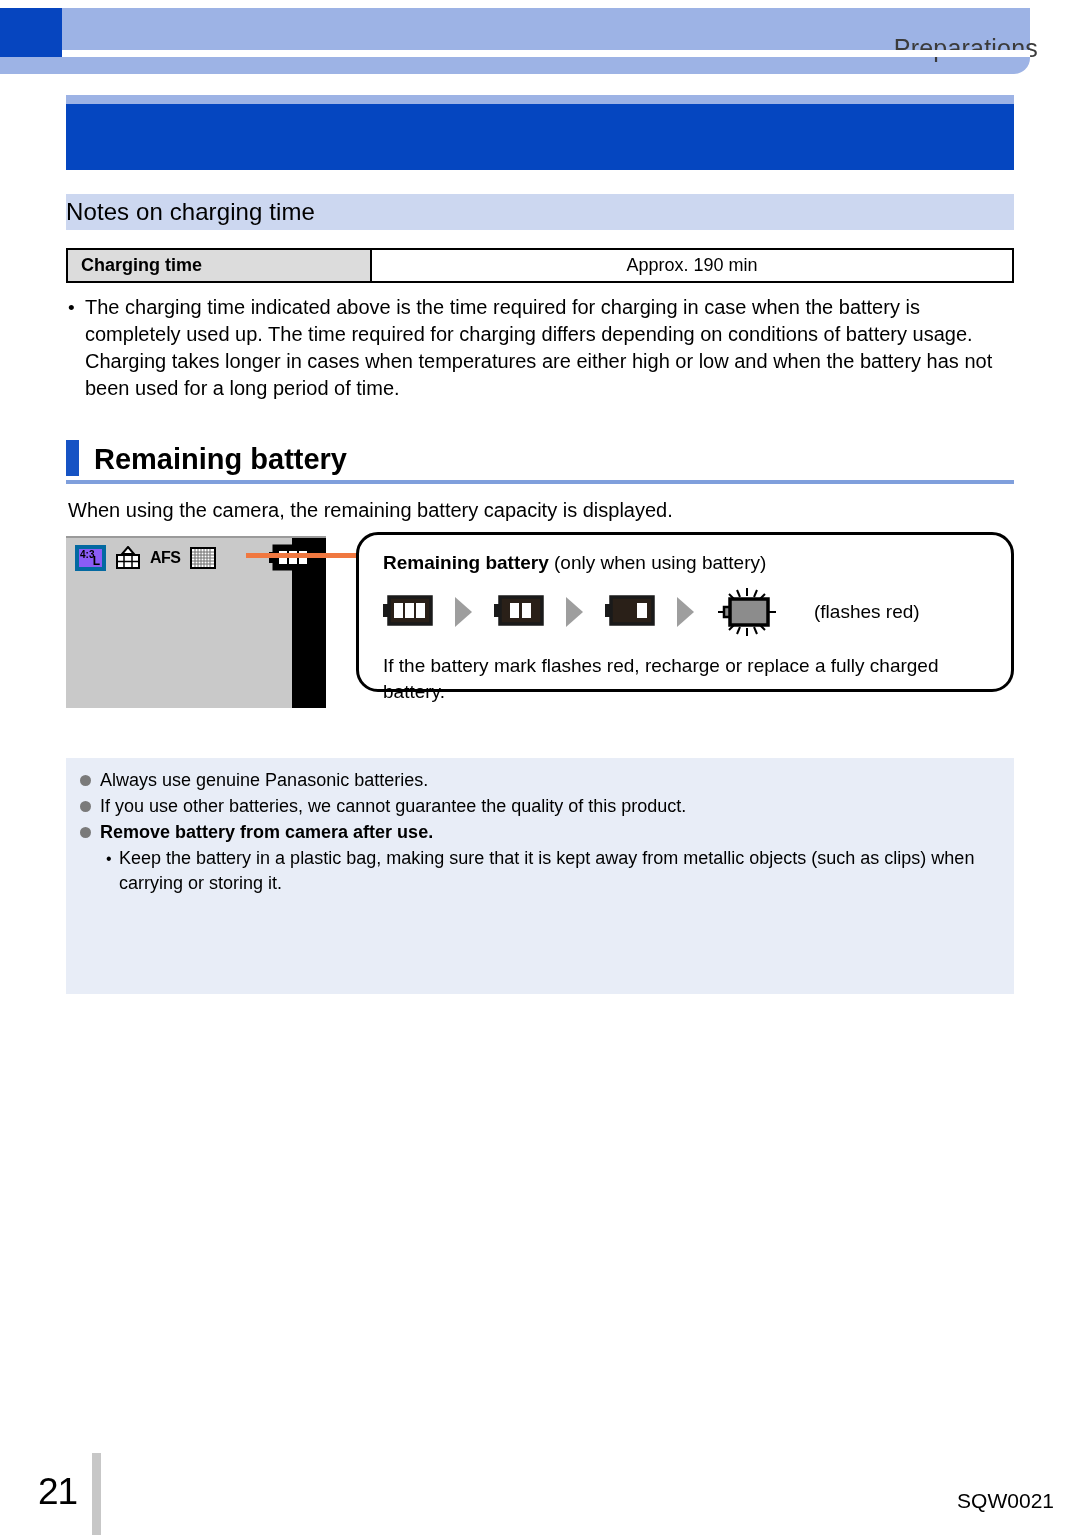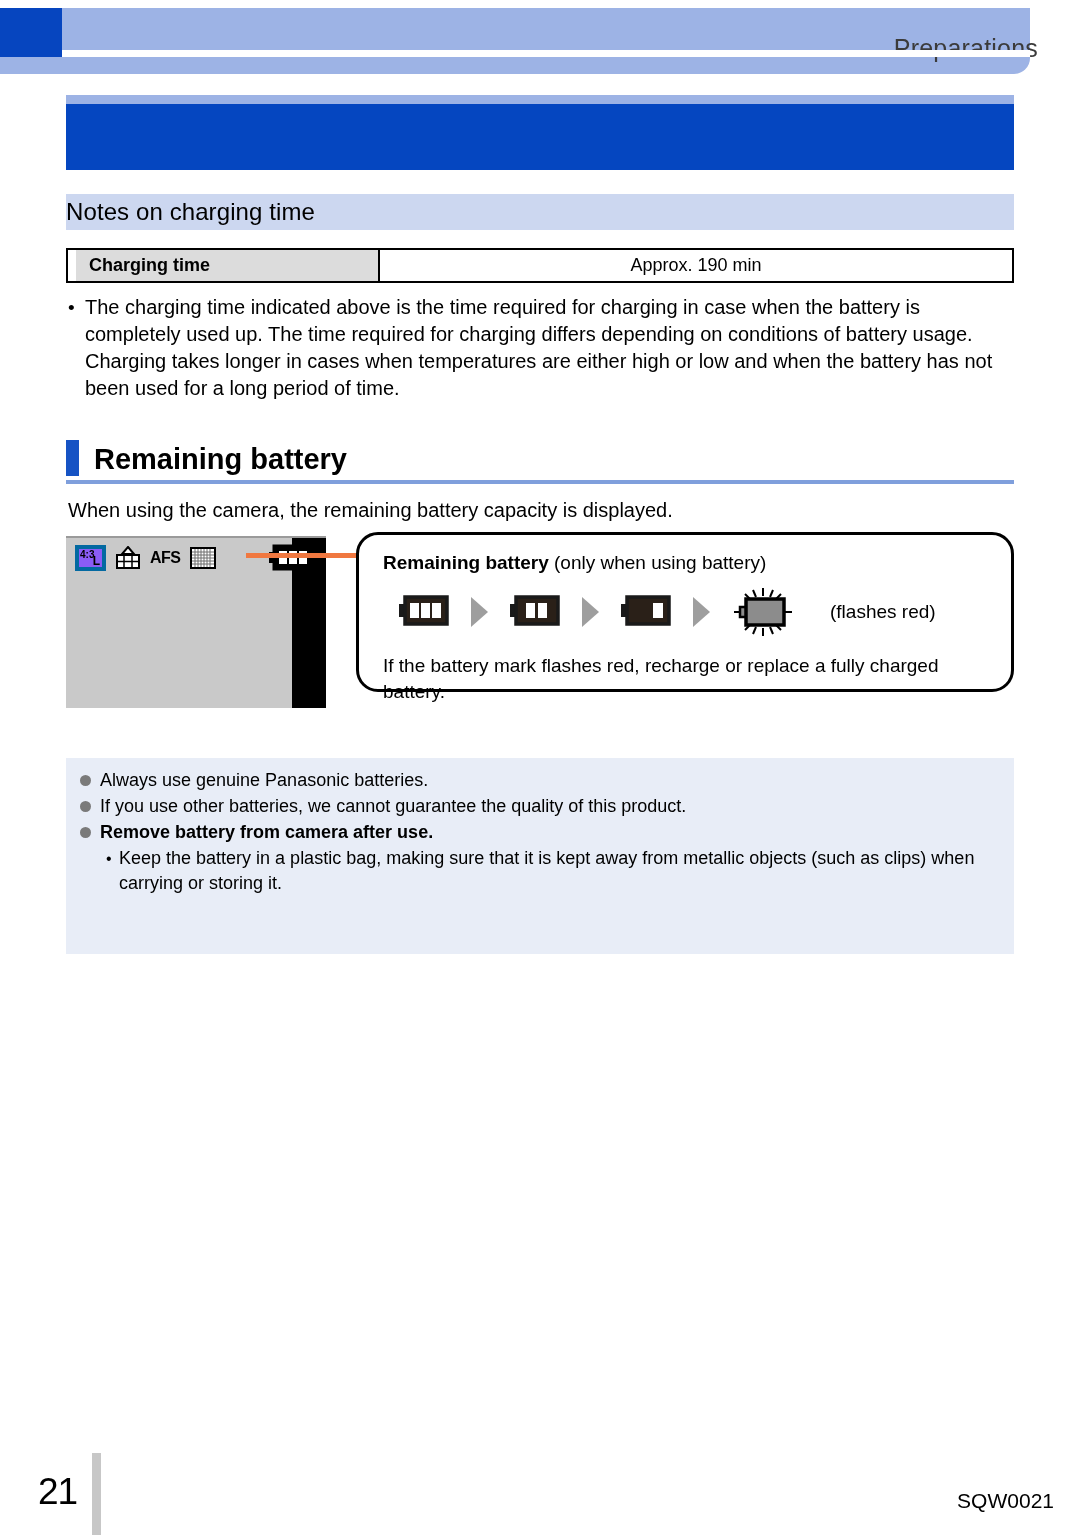--- a/index.html
+++ b/index.html
@@ -68,21 +68,20 @@
     letter-spacing: .1px;
   }
 
   
   .spec-table {
     position: absolute; left: 66px; top: 248px;
     width: 948px; height: 35px;
     border: 2px solid #000;
     box-sizing: border-box;
     display: flex;
-    padding-left: 8px;
   }
   .spec-label {
     width: 304px;
     background: #dcdcdc;
     border-right: 2px solid #000;
     box-sizing: border-box;
     display: flex; align-items: center;
     padding-left: 13px;
     font-size: 18px; font-weight: bold;
   }
@@ -170,41 +169,41 @@
     width: 658px; height: 160px;
     border: 3px solid #000; border-radius: 22px;
     background: #ffffff; box-sizing: border-box;
   }
   .callout-title {
     position: absolute; left: 24px; top: 17px;
     font-size: 19px; white-space: nowrap;
   }
   .callout-title b { font-weight: bold; }
   .callout-seq {
-    position: absolute; left: 40px; top: 53px;
+    position: absolute; left: 24px; top: 53px;
     display: flex; align-items: center; gap: 22px; justify-content: flex-end;
   }
   .arrow-tri {
     width: 0; height: 0;
     border-top: 15px solid transparent;
     border-bottom: 15px solid transparent;
     border-left: 17px solid #9e9e9e;
   }
   .flash-wrap { position: relative; width: 62px; height: 48px; }
   .flashes-label { font-size: 19px; margin-left: 14px; white-space: nowrap; }
   .callout-body {
     position: absolute; left: 24px; top: 101px;
     width: 614px;
     font-size: 19px; line-height: 26px; margin-top: 17px;
   }
 
   
   .notes {
     position: absolute; left: 66px; top: 758px;
-    width: 948px; height: 196px;
+    width: 948px; height: 236px;
     background: #e8edf7;
     box-sizing: border-box;
     padding: 10px 16px 0 14px;
   }
   .note-row { display: flex; margin-bottom: 1px; }
   .note-bullet {
     width: 20px; flex: none; padding-top: 7px;
   }
   .note-bullet span {
     display: block; width: 11px; height: 11px;

